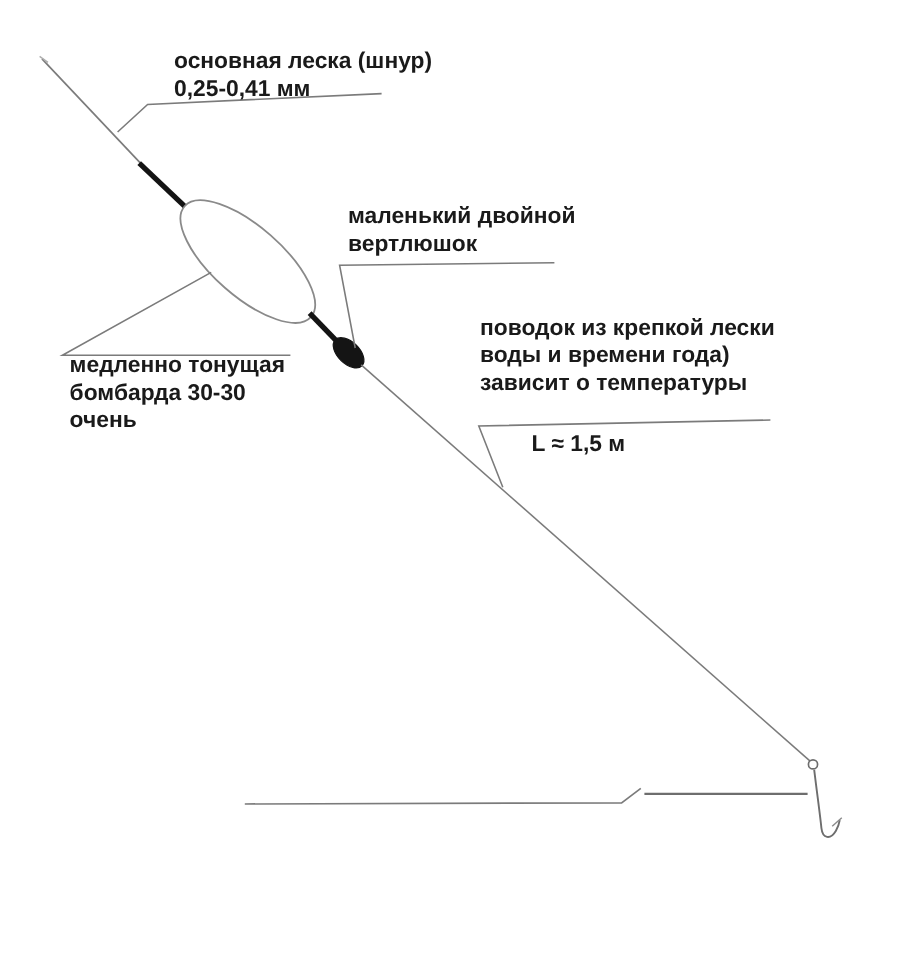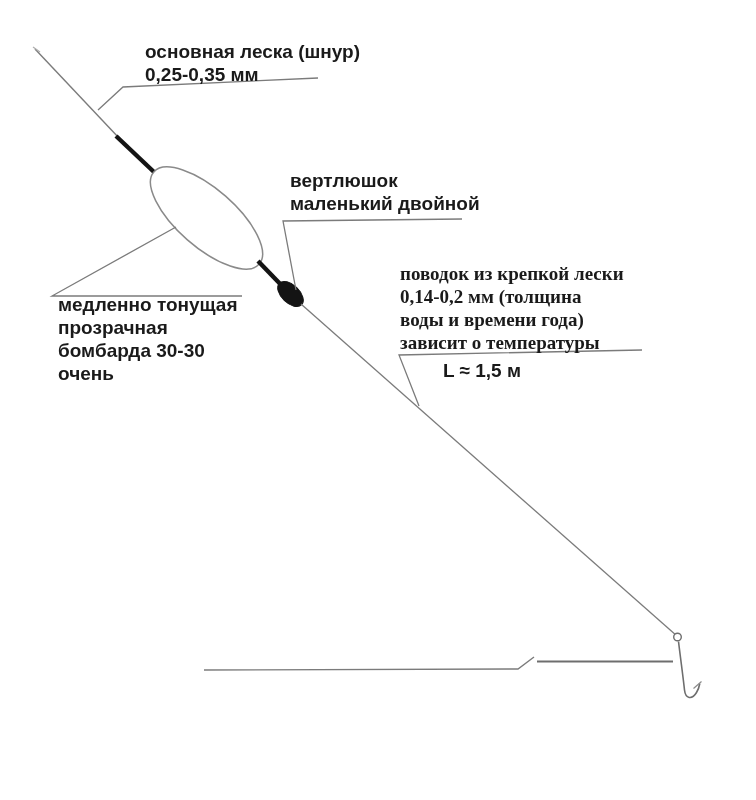--- a/index.html
+++ b/index.html
@@ -61,42 +61,40 @@
     <polyline points="242,296 52,296 176,227" fill="none" stroke="#7b7b7b" stroke-width="1.3"></polyline>
 
     <polyline points="642,350 399,355 419,406" fill="none" stroke="#7b7b7b" stroke-width="1.3"></polyline>
 
     <polyline points="204,670 518,669 534,657" fill="none" stroke="#7b7b7b" stroke-width="1.4"></polyline>
     <line x1="537" y1="661.5" x2="673" y2="661.5" stroke="#6e6e6e" stroke-width="1.8"></line>
   </svg>
 
   <div class="label" style="left:145px; top:40px;">
     <span class="ln">основная леска (шнур)</span>
-    <span class="ln">0,25-0,35 мм</span>
+    <span class="ln">0,25-0,41 мм</span>
   </div>
 
   <div class="label" style="left:290px; top:169px;">
+    <span class="ln">маленький двойной</span>
     <span class="ln">вертлюшок</span>
-    <span class="ln">маленький двойной</span>
   </div>
 
-  <div class="label" style="left:400px; top:262px;font-family:Liberation Serif, serif;">
+  <div class="label" style="left:400px; top:262px;">
     <span class="ln">поводок из крепкой лески</span>
-    <span class="ln">0,14-0,2 мм (толщина</span>
     <span class="ln">воды и времени года)</span>
     <span class="ln">зависит о температуры</span>
   </div>
 
   <div class="label" style="left:443px; top:359px;">
     <span class="ln">L ≈ 1,5 м</span>
   </div>
 
   <div class="label" style="left:58px; top:293px;">
     <span class="ln">медленно тонущая</span>
-    <span class="ln">прозрачная</span>
     <span class="ln">бомбарда 30-30</span>
     <span class="ln">очень</span>
   </div>
 
   <div class="label" style="left:212px; top:673px;">
   </div>
 
 </div>
 
 </body></html>

